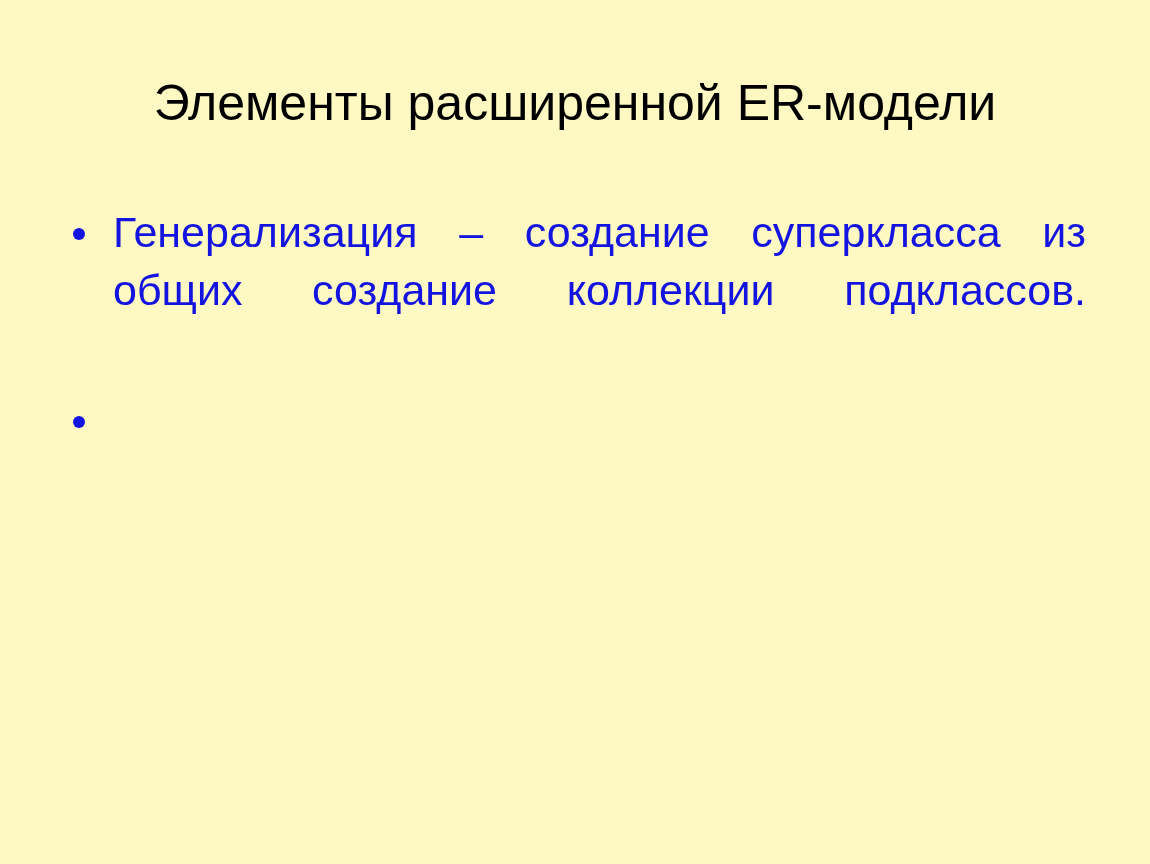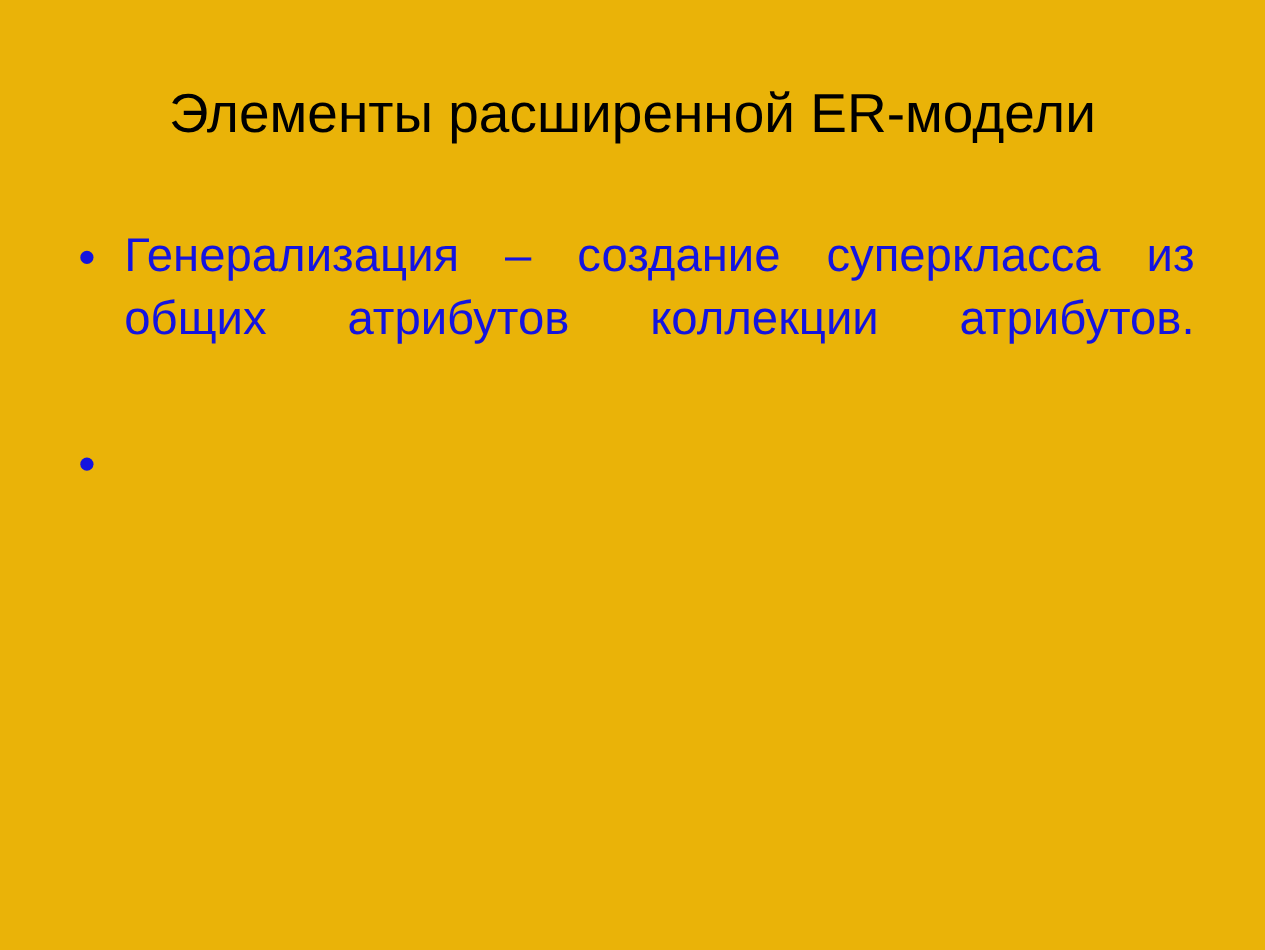--- a/index.html
+++ b/index.html
@@ -10,21 +10,21 @@
     width: 1150px;
     height: 864px;
     background: #c0c0c0;
     font-family: "Liberation Sans", sans-serif;
     overflow: hidden;
   }
   .slide {
     position: relative;
     width: 1150px;
     height: 864px;
-    background: #eab308;
+    background: #fef9c3;
     box-sizing: border-box;
   }
   .slide-title {
     position: absolute;
     left: 60px;
     top: 74px;
     width: 1030px;
     text-align: center;
     font-size: 50px;
     line-height: 58px;
@@ -77,21 +77,21 @@
 <body>
 
 <div class="slide">
 
   <div class="slide-title">Элементы расширенной ER-модели</div>
 
   <div class="body-block">
 
     <div class="bullet-item">
       <span class="bullet-marker"></span>
-      <span class="bullet-text">Генерализация – создание суперкласса из общих атрибутов коллекции атрибутов.</span>
+      <span class="bullet-text">Генерализация – создание суперкласса из общих создание коллекции подклассов.</span>
     </div>
 
     <div class="bullet-item">
       <span class="bullet-marker"></span>
     </div>
 
   </div>
 
 </div>
 

